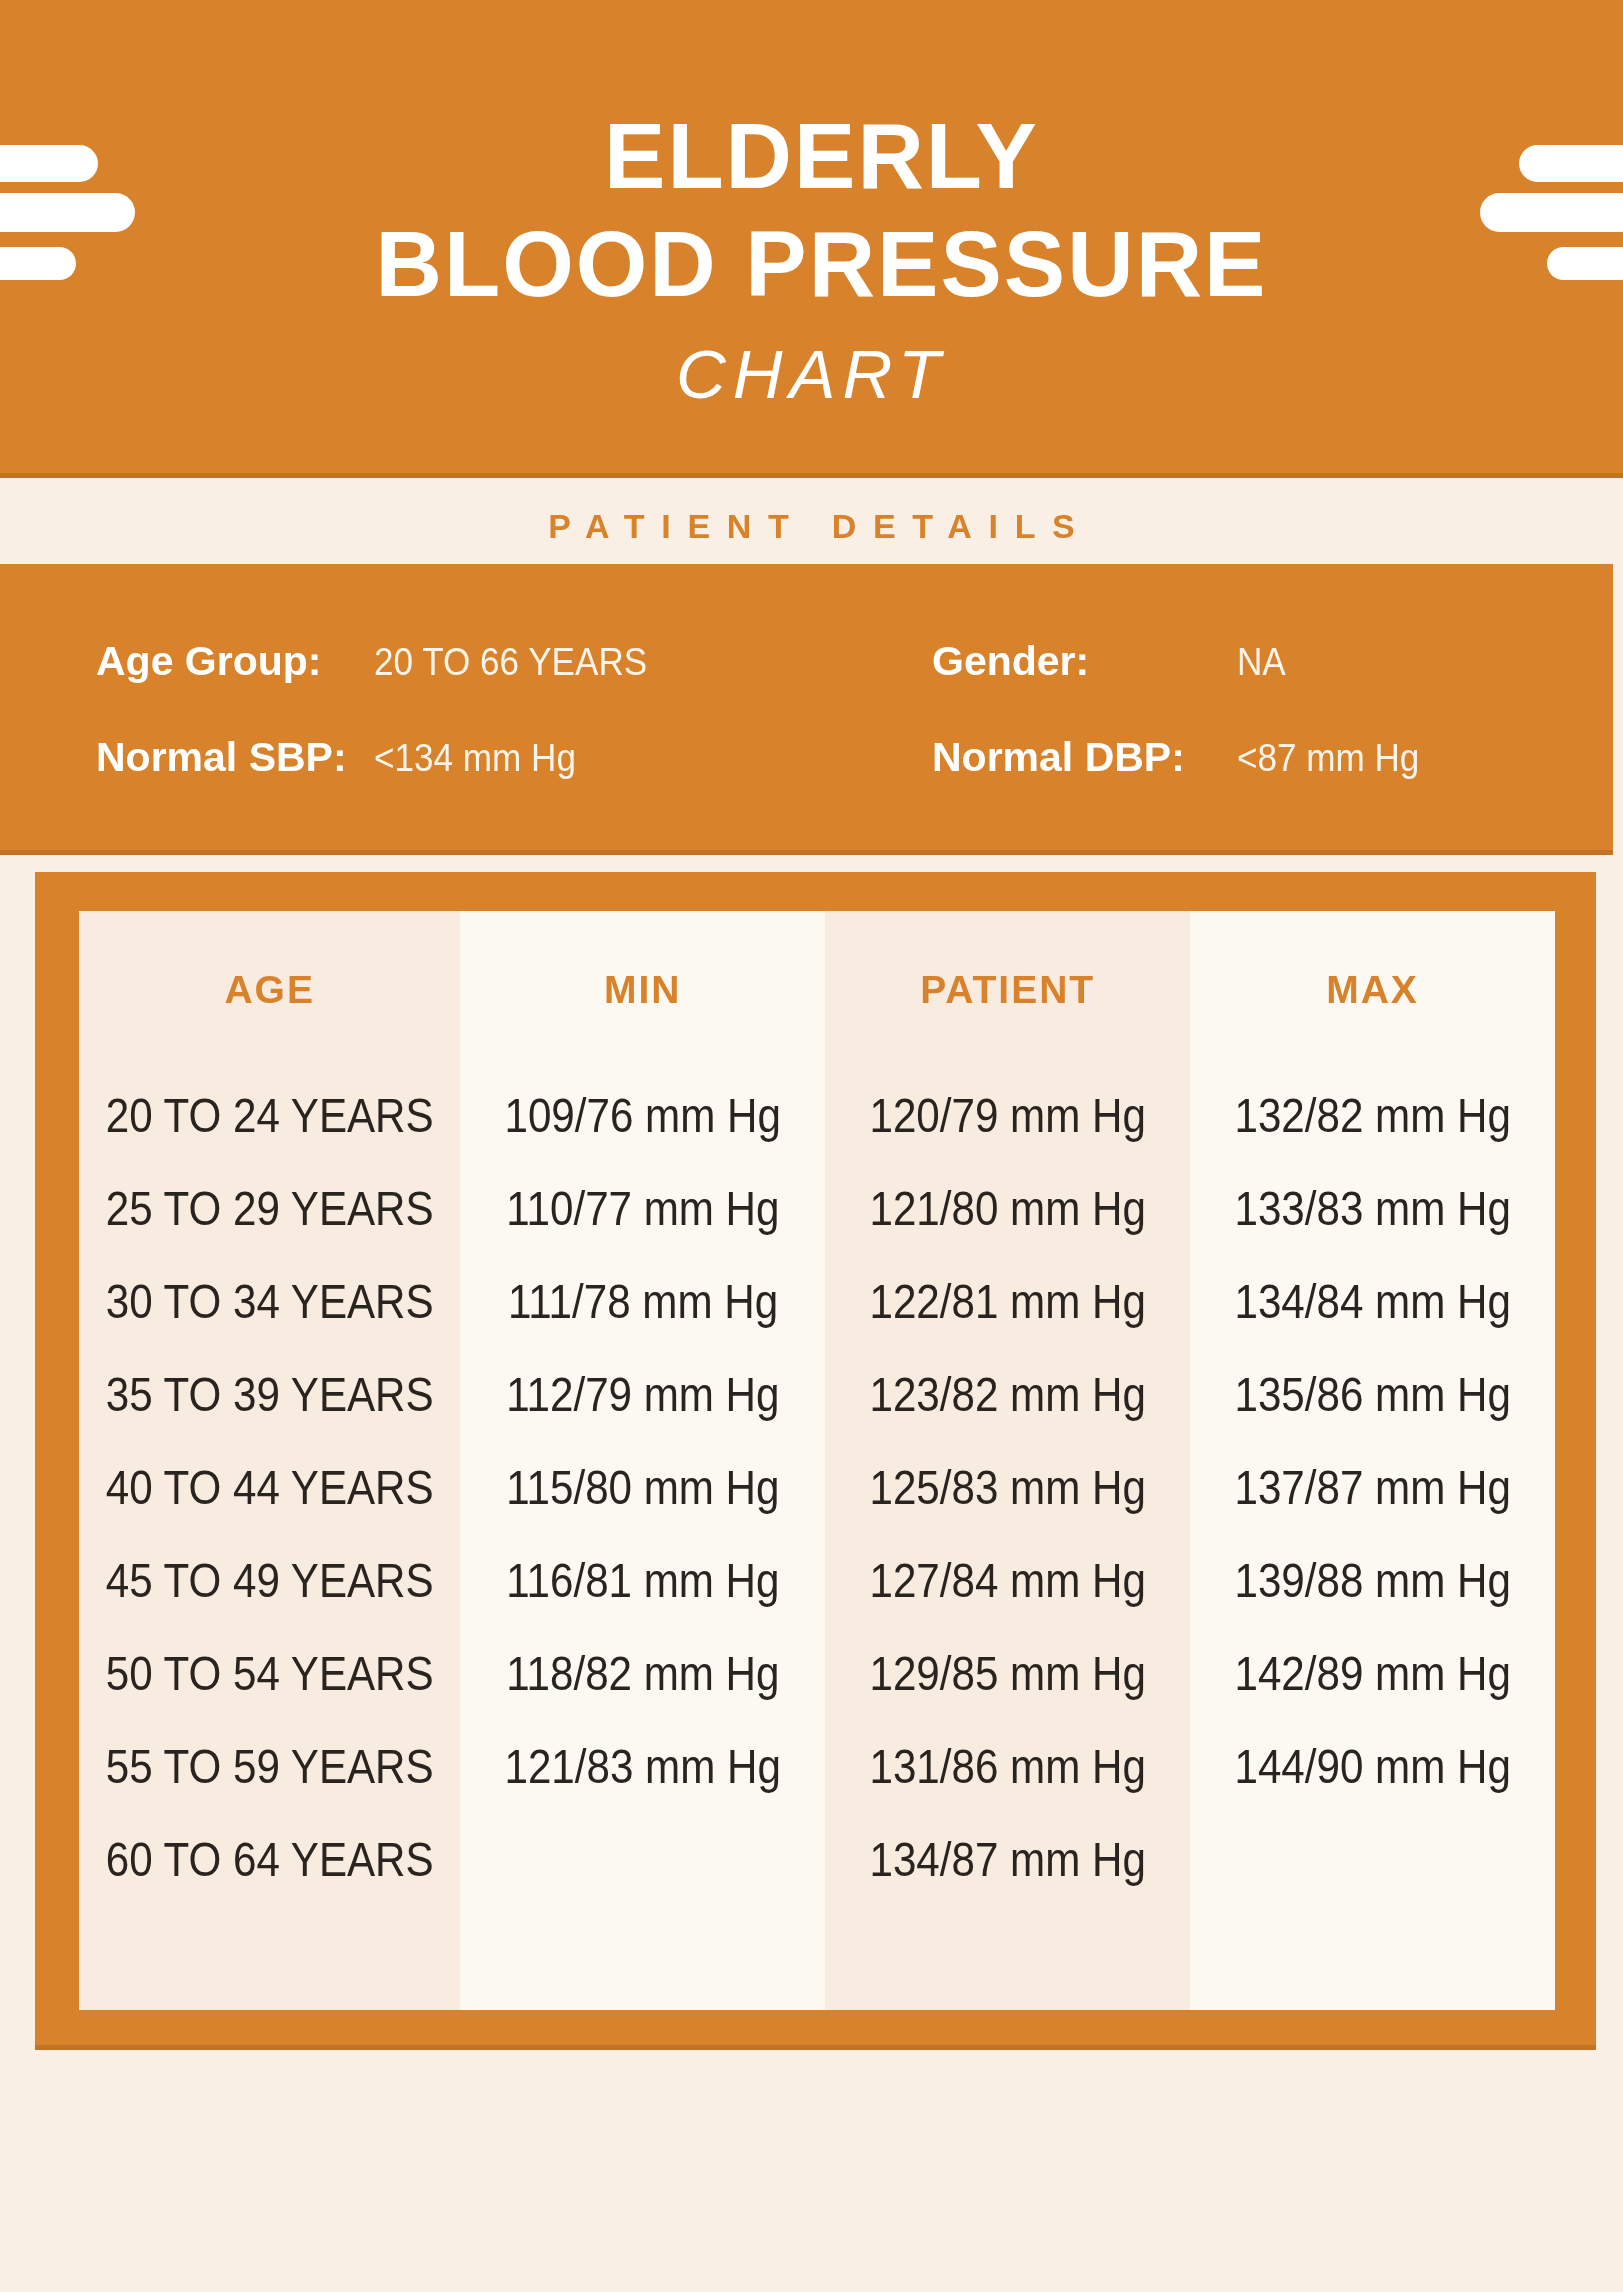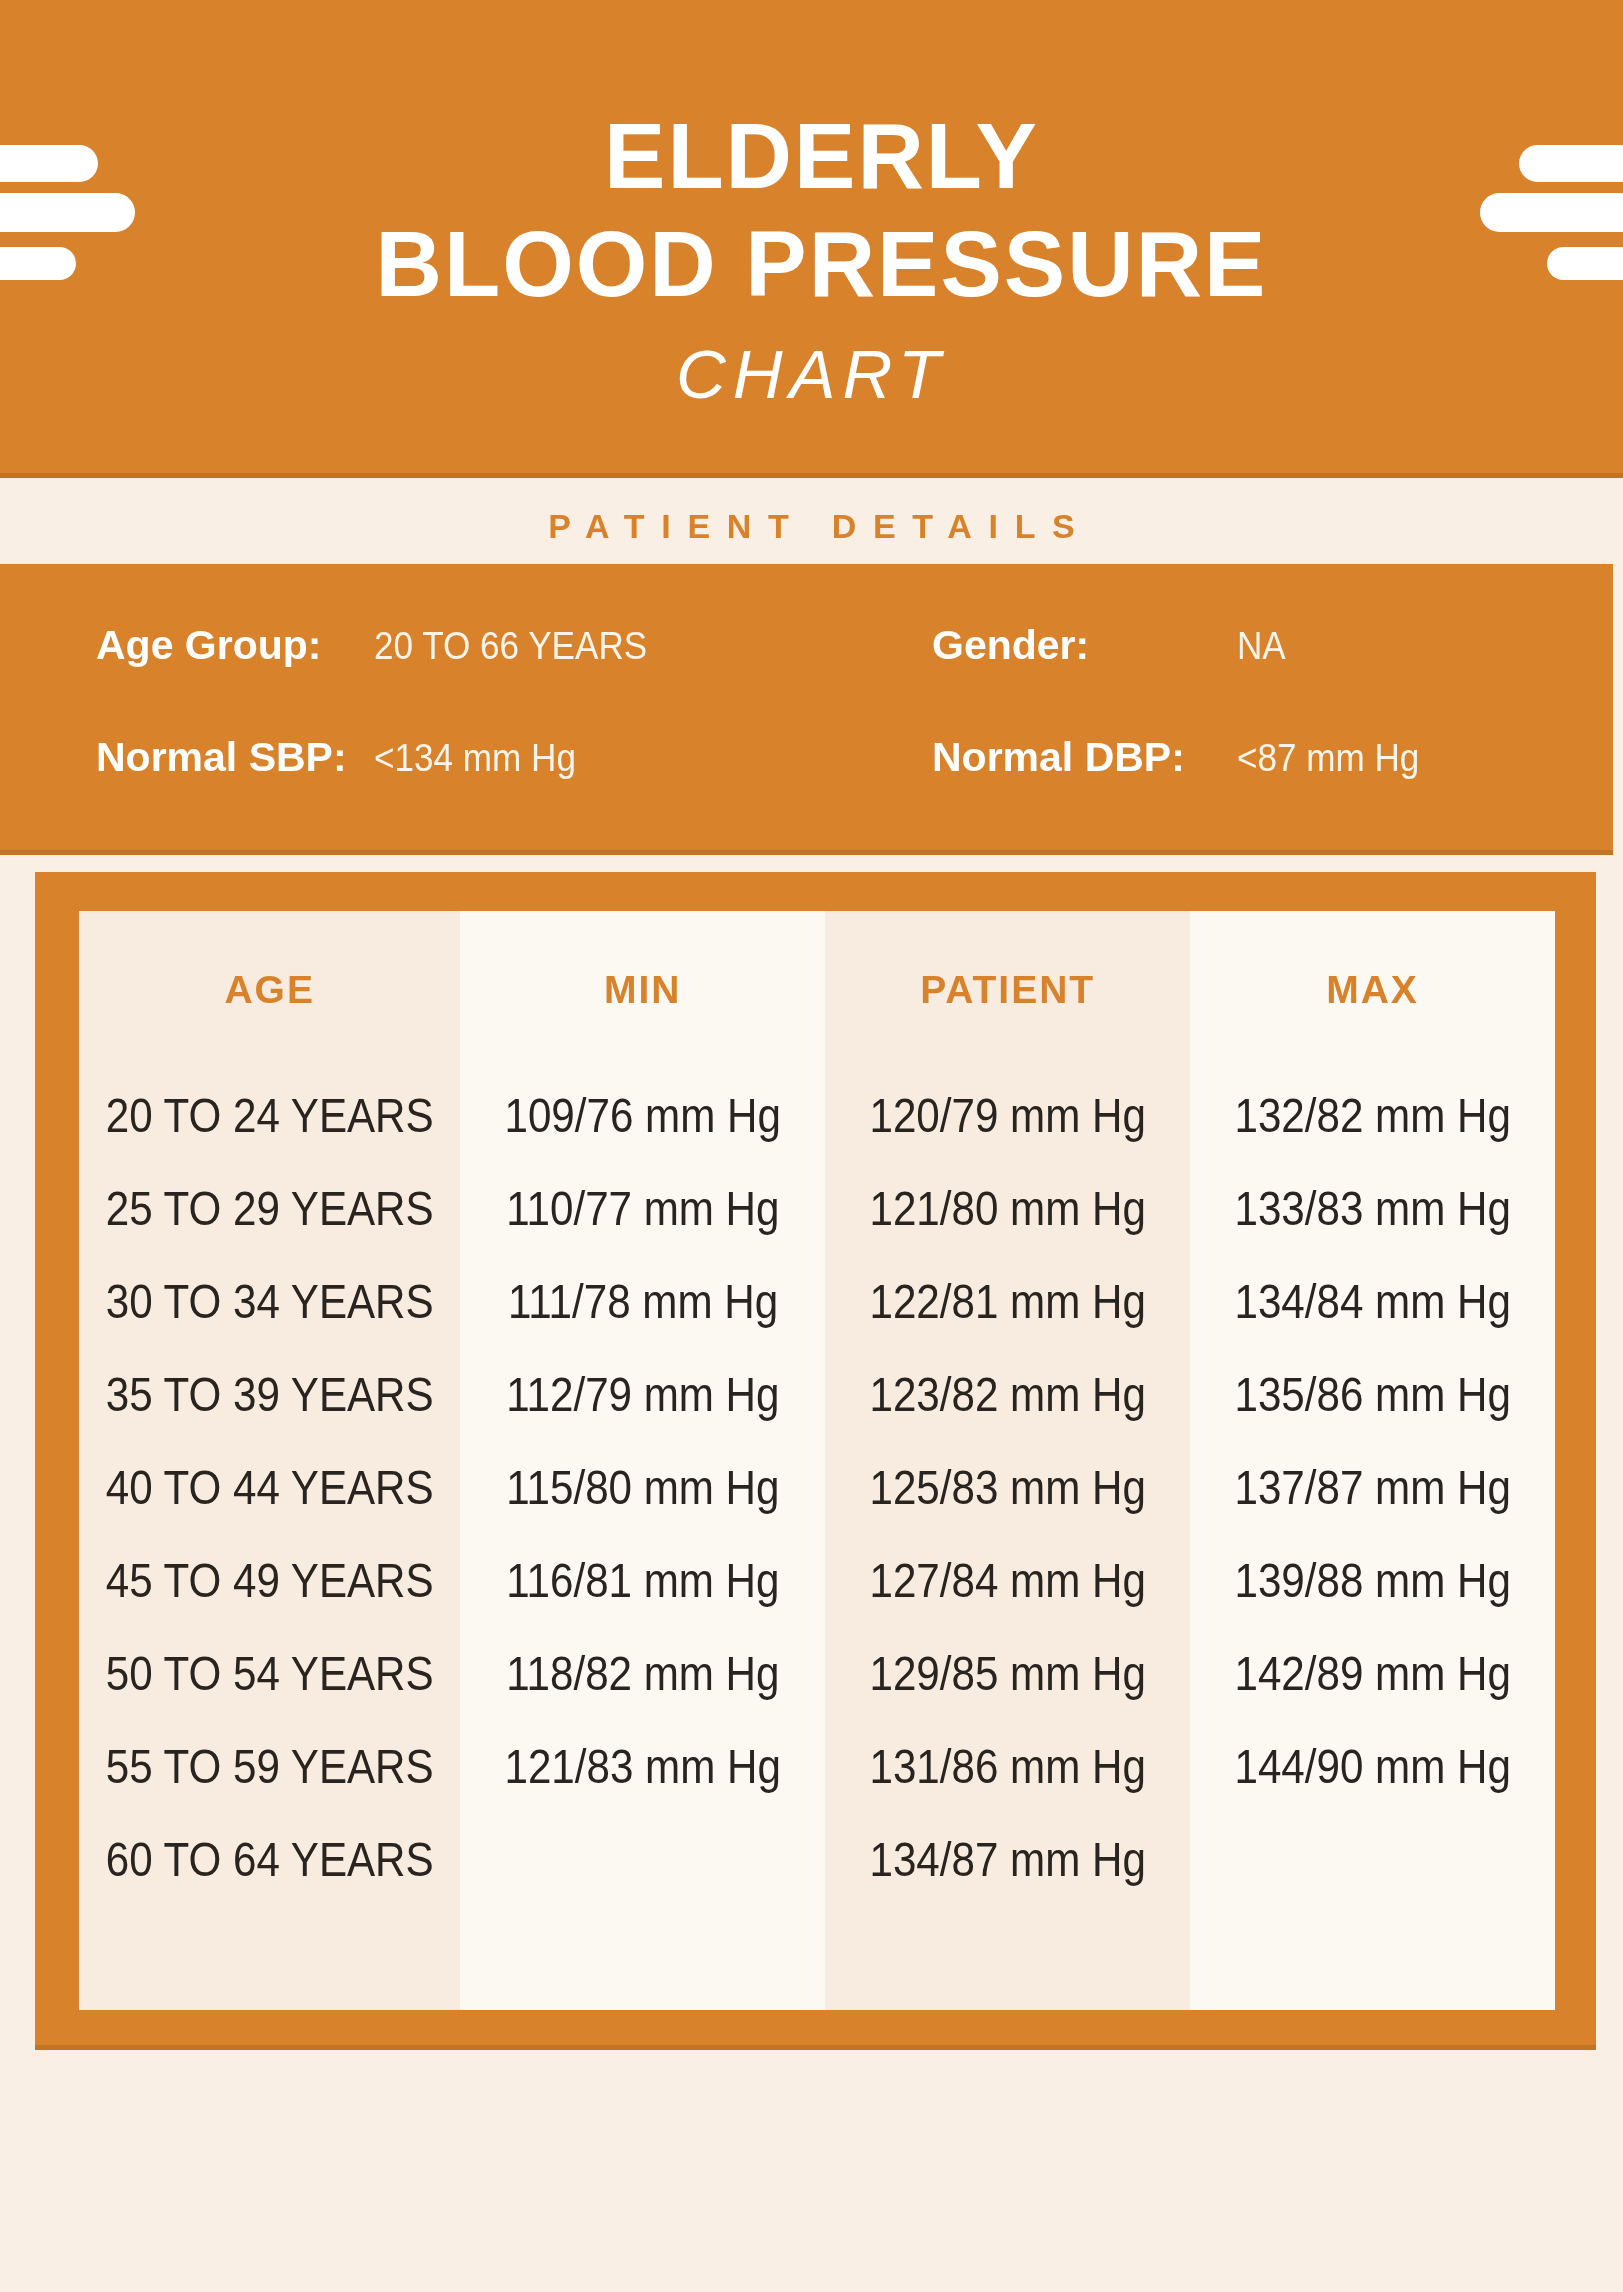--- a/index.html
+++ b/index.html
@@ -68,21 +68,21 @@
     position:absolute;top:564px;left:0;width:1613px;height:291px;
     background:var(--accent);
     box-shadow:inset 0 -4.9px 0 rgba(0,0,0,0.10);
   }
   .pd-label,.pd-value{
     position:absolute;height:43px;line-height:43px;white-space:nowrap;
   }
   .pd-label{color:var(--white);font-size:41px;font-weight:700;}
   .pd-value{color:var(--value-white);font-size:39px;font-weight:400;}
   .pd-value .cond{display:inline-block;transform:scaleX(.9);transform-origin:left center;}
-  .pos-r1{top:60px;}
+  .pos-r1{top:76px;}
   .pos-r2{top:172px;}
   .pos-c1l{left:96px;}
   .pos-c1v{left:374px;}
   .pos-c2l{left:932px;}
   .pos-c2v{left:1237px;}
 
   
   .table-wrap{
     position:absolute;top:872px;left:35px;width:1561px;height:1178px;
     background:var(--accent);

